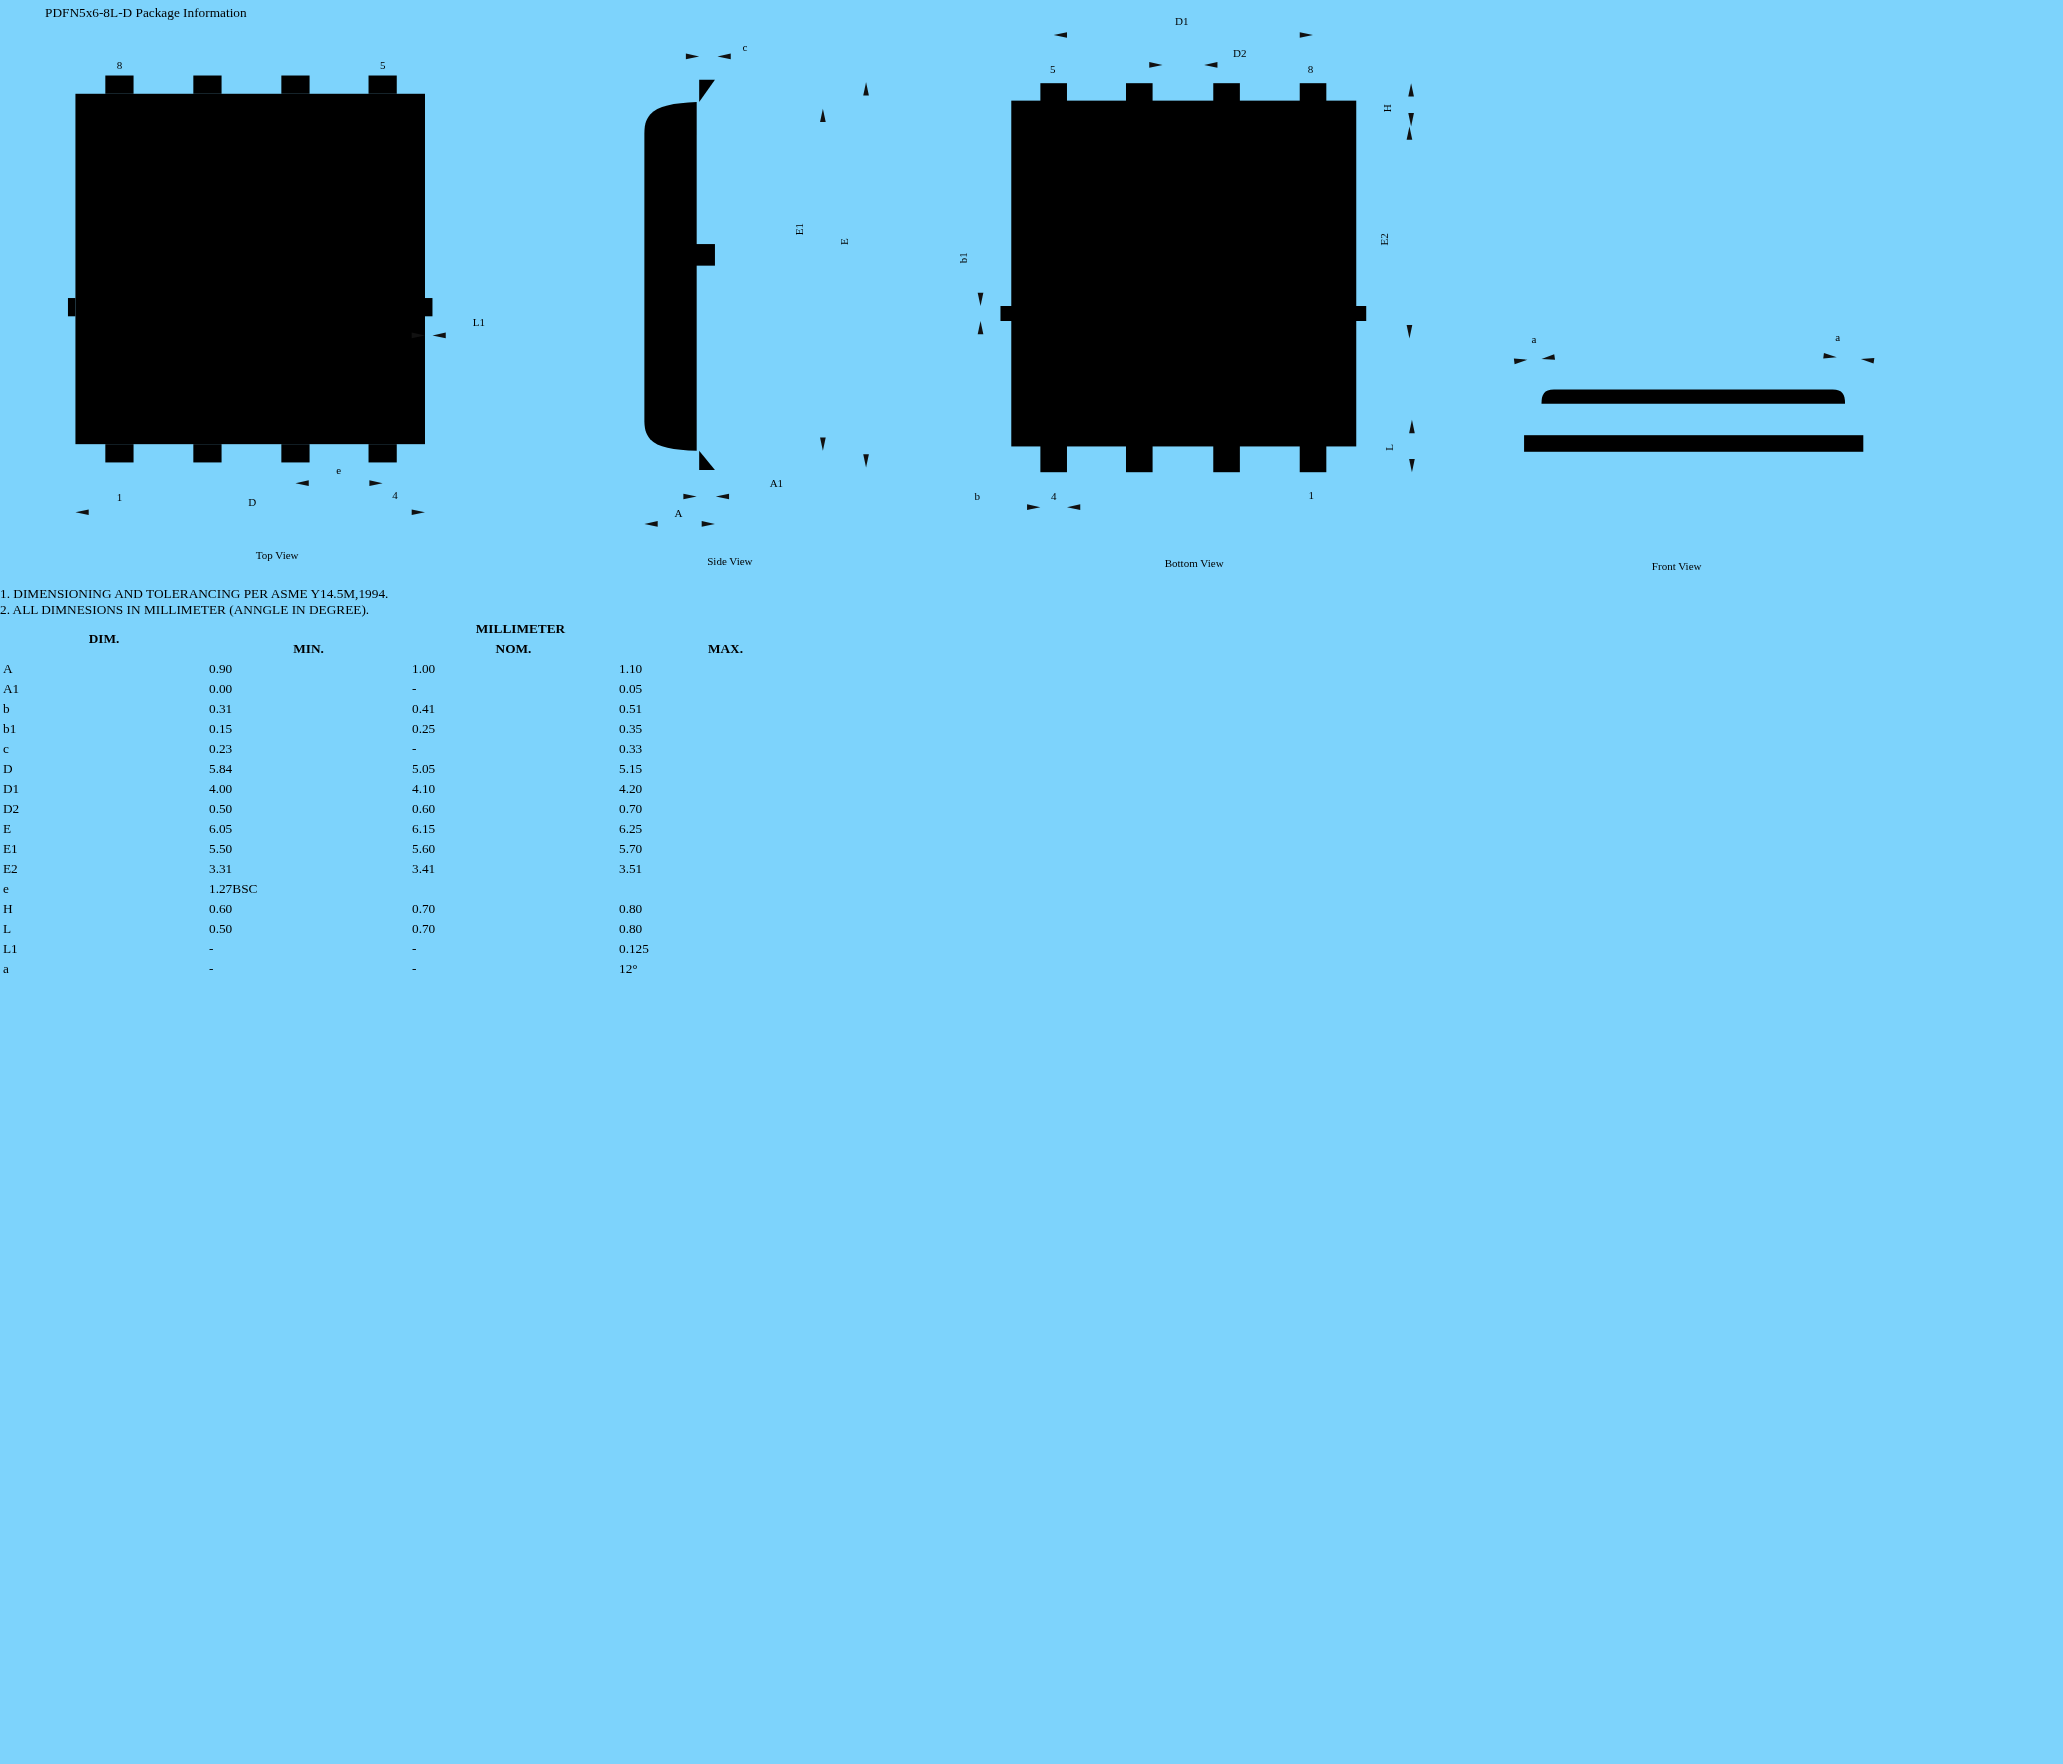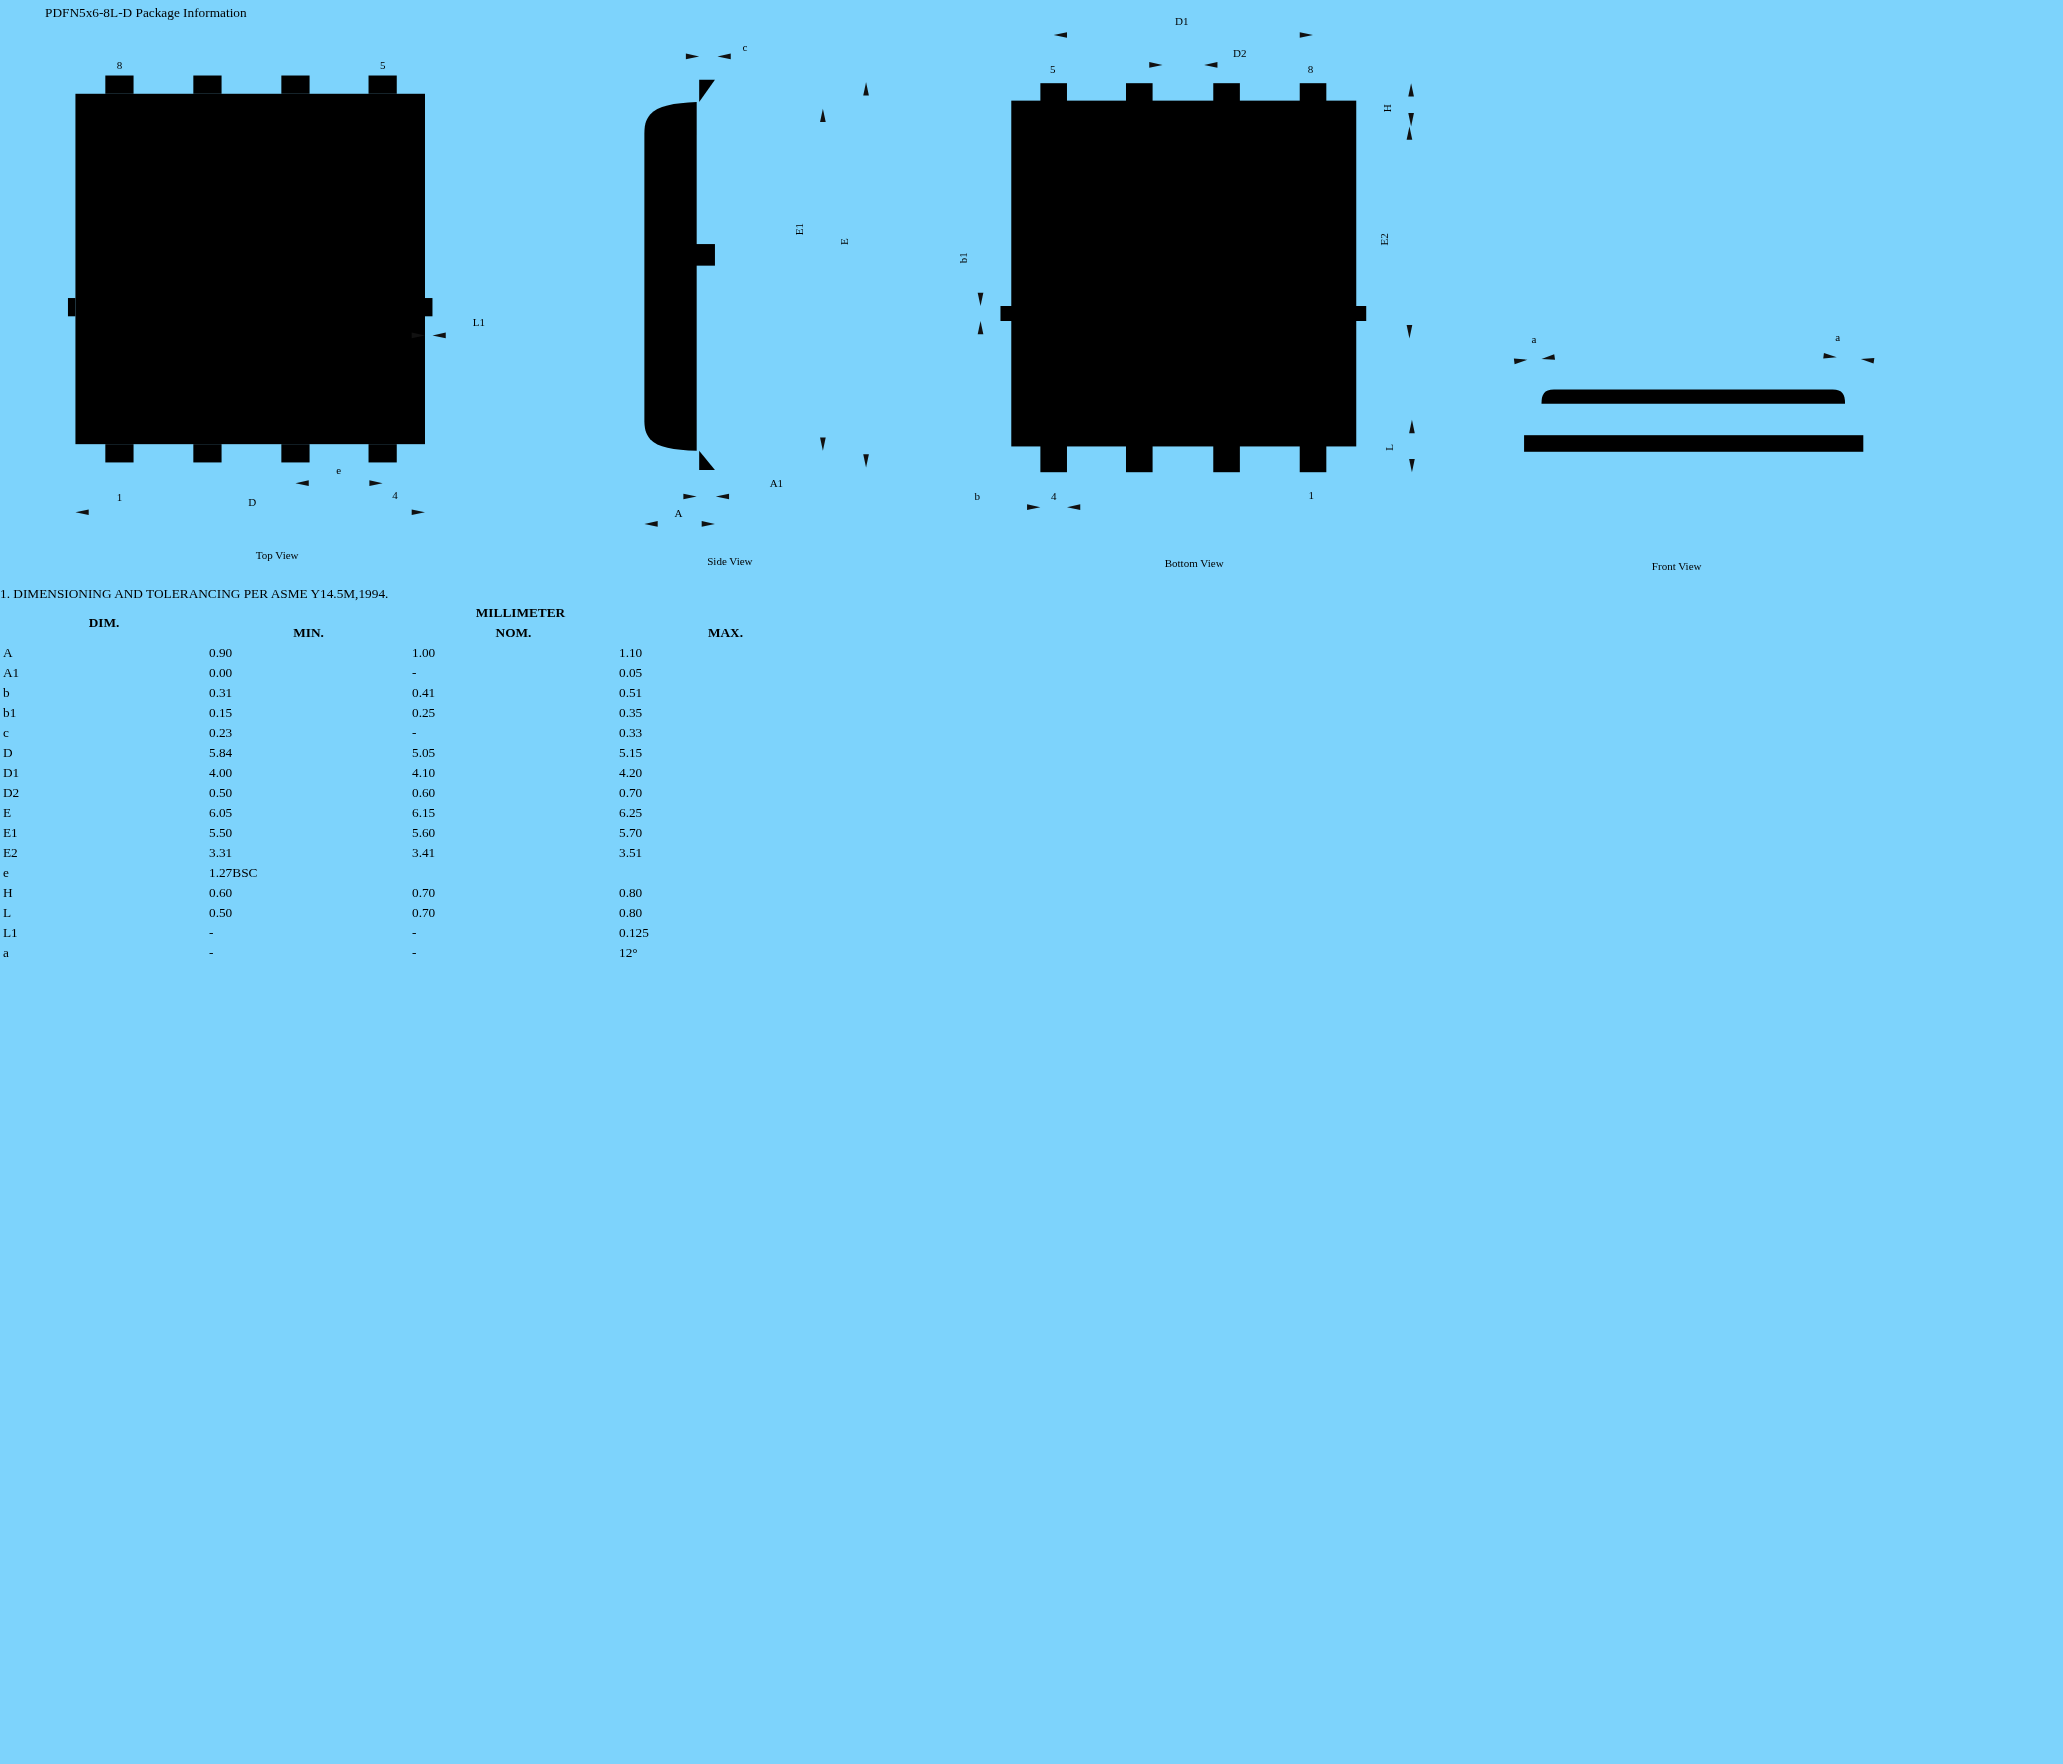--- a/index.html
+++ b/index.html
@@ -263,20 +263,24 @@
     </g>
     <text class="vt" x="412" y="1275" text-anchor="middle">Front View</text>
   </svg>
 
   
   <div class="notes">
     <div class="note-row">
       <span class="note-num">1.</span>
       <span class="note-text">DIMENSIONING AND TOLERANCING PER ASME Y14.5M,1994.</span>
     </div>
+    <div class="note-row">
+      <span class="note-num">2.</span>
+      <span class="note-text">ALL DIMNESIONS IN MILLIMETER (ANNGLE IN DEGREE).</span>
+    </div>
   </div>
 
   
   <table class="dims">
     <colgroup>
         <col style="width:204px">
         <col style="width:201px">
         <col style="width:205px">
         <col style="width:215px">
       </colgroup>

